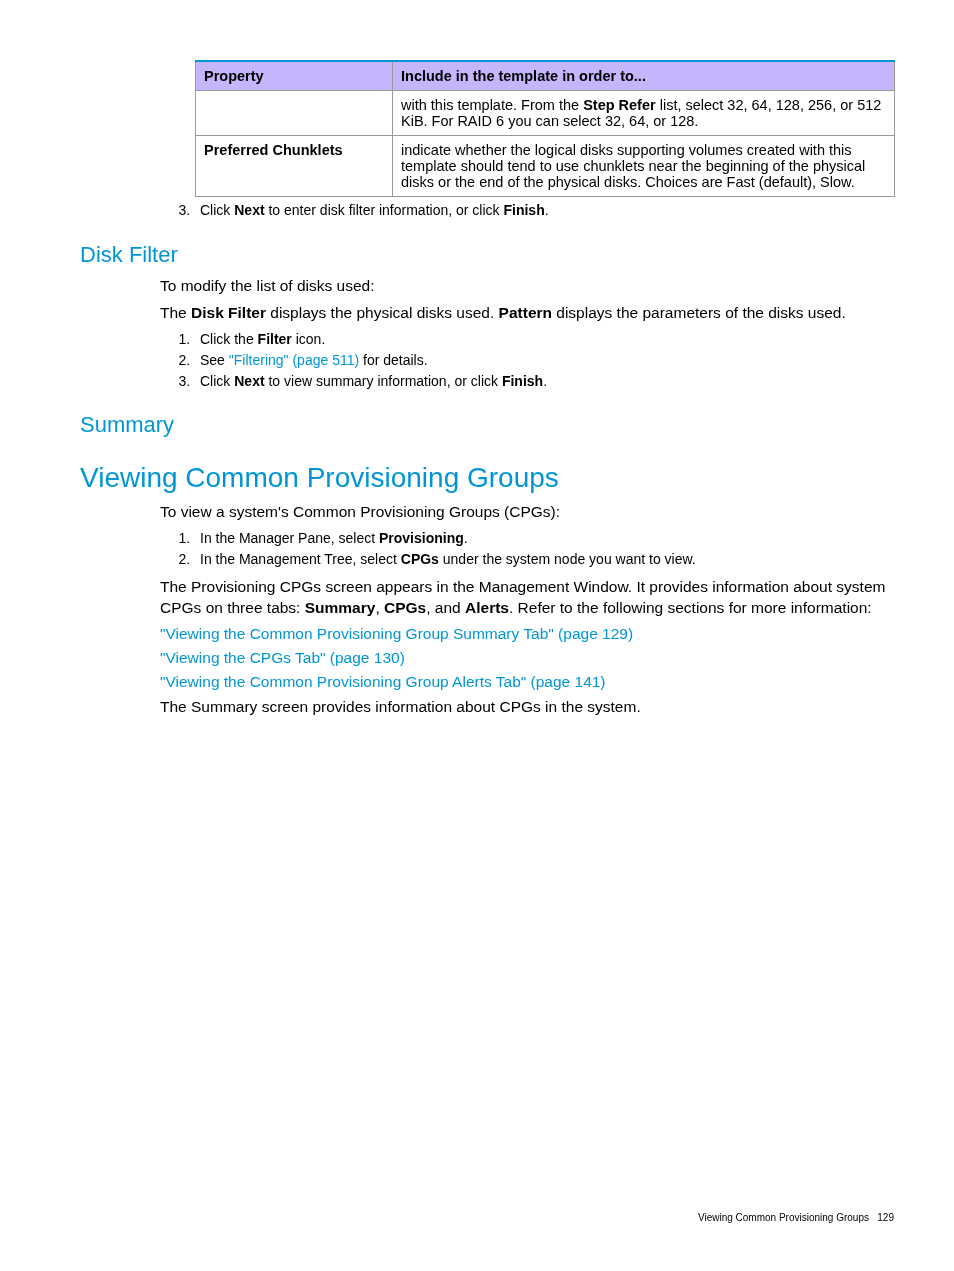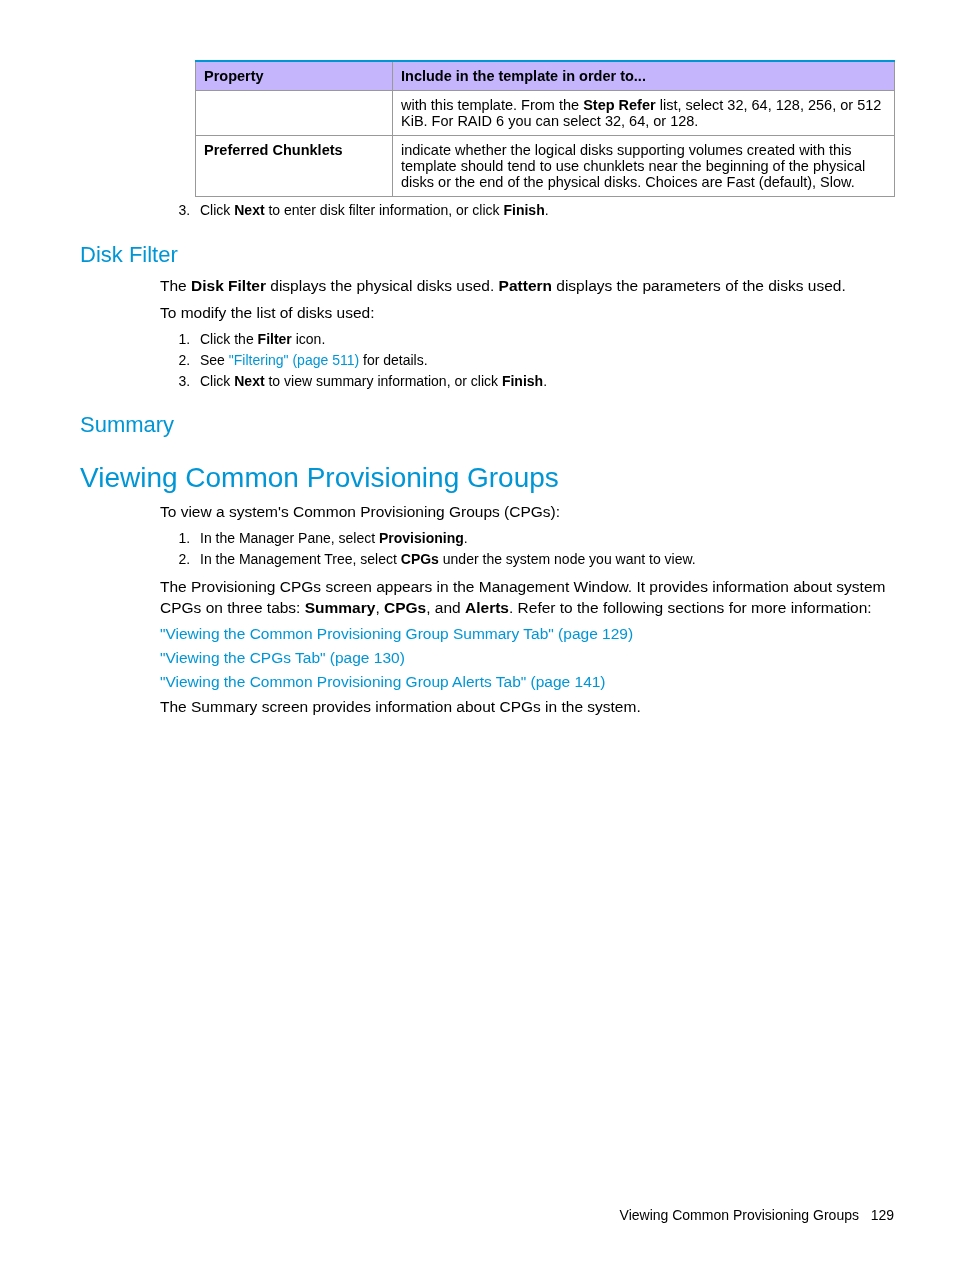--- a/index.html
+++ b/index.html
@@ -69,21 +69,21 @@
     }
     a.link {
       color: #0096d6;
       text-decoration: none;
     }
     .bold { font-weight: bold; }
     .footer {
       position: absolute;
       bottom: 48px;
       right: 60px;
-      font-size: 14px;
+      font-size: 10px;
     }
     .cross-ref {
       font-size: 15.5px;
       margin: 6px 0 2px 80px;
     }
   </style>
 </head>
 <body>
 
 <div class="page">
@@ -109,24 +109,24 @@
     </tbody>
   </table>
 
   <ol class="steps" start="3">
     <li>
       <span>Click </span><span class="bold">Next</span><span> to enter disk filter information, or click </span><span class="bold">Finish</span><span>.</span>
     </li>
   </ol>
 
   <div class="h3">Disk Filter</div>
+  <div class="body-text">To modify the list of disks used:</div>
   <div class="body-text">
     <span>The </span><span class="bold">Disk Filter</span><span> displays the physical disks used. </span><span class="bold">Pattern</span><span> displays the parameters of the disks used.</span>
   </div>
-  <div class="body-text">To modify the list of disks used:</div>
   <ol class="steps">
     <li>
       <span>Click the </span><span class="bold">Filter</span><span> icon.</span>
     </li>
     <li>
       <span>See </span><a class="link">"Filtering" (page 511)</a><span> for details.</span>
     </li>
     <li>
       <span>Click </span><span class="bold">Next</span><span> to view summary information, or click </span><span class="bold">Finish</span><span>.</span>
     </li>

